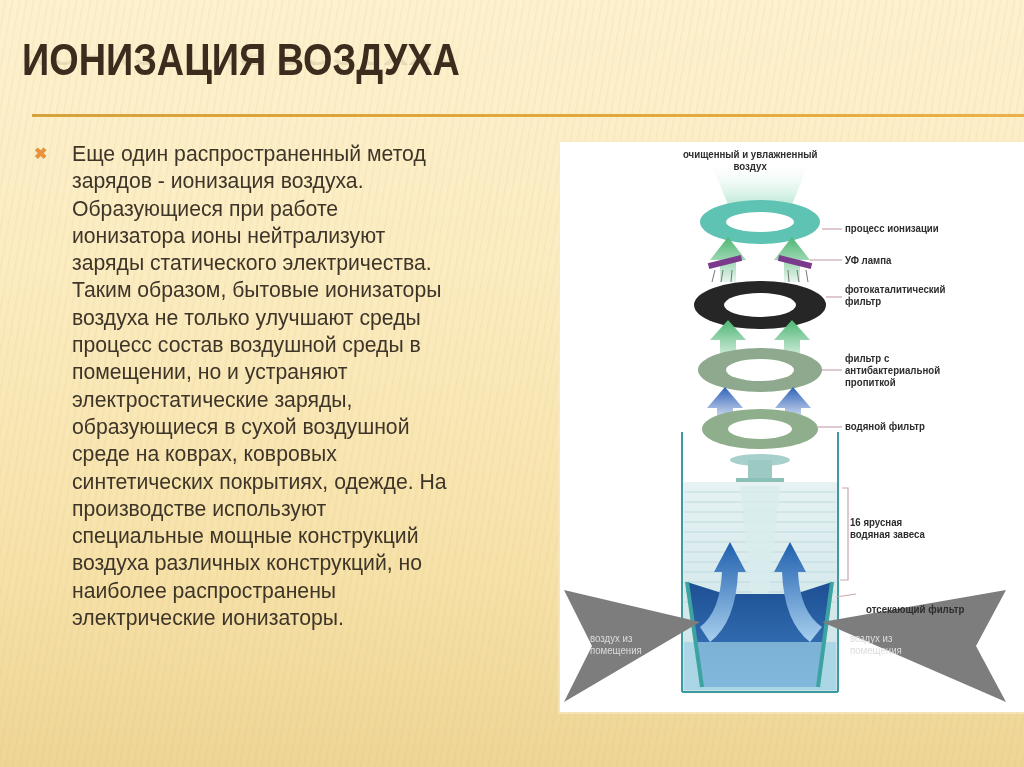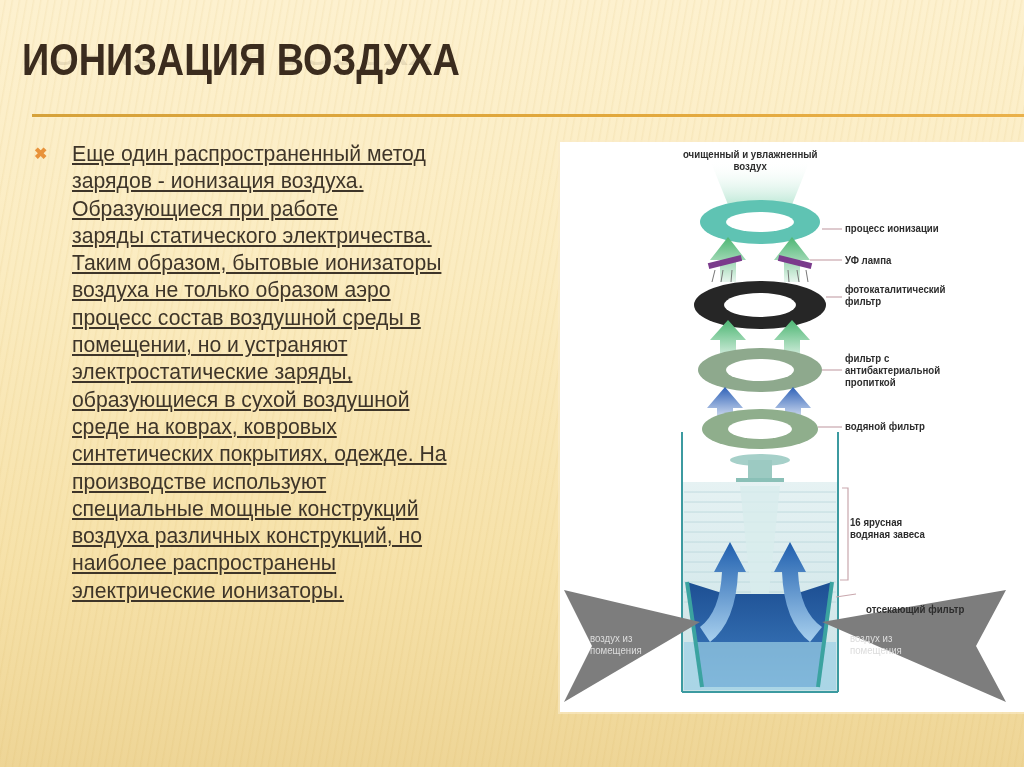--- a/index.html
+++ b/index.html
@@ -43,21 +43,21 @@
       position: absolute; left: 34px; top: 140px; width: 510px;
       color: #3e3529;
       font-size: 21.2px;
       line-height: 27.3px;
     }
     .bullet-row { display: flex; align-items: flex-start; }
     .bullet {
       width: 38px; flex: 0 0 38px; color: #e8923a; font-size: 16px; line-height: 27px; font-weight: bold;
     }
     .para { flex: 1; }
-    .para span { display: block; white-space: nowrap; text-decoration: underline; }
+    .para span { display: block; white-space: nowrap; }
 
     .figure {
       position: absolute; left: 560px; top: 142px; width: 477px; height: 570px;
       background: #ffffff;
       box-shadow: 0 0 0 2px rgba(250,235,200,0.6);
     }
     .figure svg { position: absolute; left: 0; top: 0; }
     .lbl {
       position: absolute; font-family: "Liberation Sans", sans-serif;
       font-size: 10.5px; line-height: 12px; color: #2d2d2d; font-weight: bold; white-space: nowrap;
@@ -77,23 +77,24 @@
   </div>
   <div class="title-rule"></div>
 
   <div class="body-text">
     <div class="bullet-row">
       <div class="bullet">✖</div>
       <div class="para">
         <span>Еще один распространенный метод</span>
         <span>зарядов - ионизация воздуха.</span>
         <span>Образующиеся при работе</span>
+        <span>ионизатора ионы нейтрализуют</span>
         <span>заряды статического электричества.</span>
         <span>Таким образом, бытовые ионизаторы</span>
-        <span>воздуха не только образом аэро</span>
+        <span>воздуха не только улучшают среды</span>
         <span>процесс состав воздушной среды в</span>
         <span>помещении, но и устраняют</span>
         <span>электростатические заряды,</span>
         <span>образующиеся в сухой воздушной</span>
         <span>среде на коврах, ковровых</span>
         <span>синтетических покрытиях, одежде. На</span>
         <span>производстве используют</span>
         <span>специальные мощные конструкций</span>
         <span>воздуха различных конструкций, но</span>
         <span>наиболее распространены</span>

